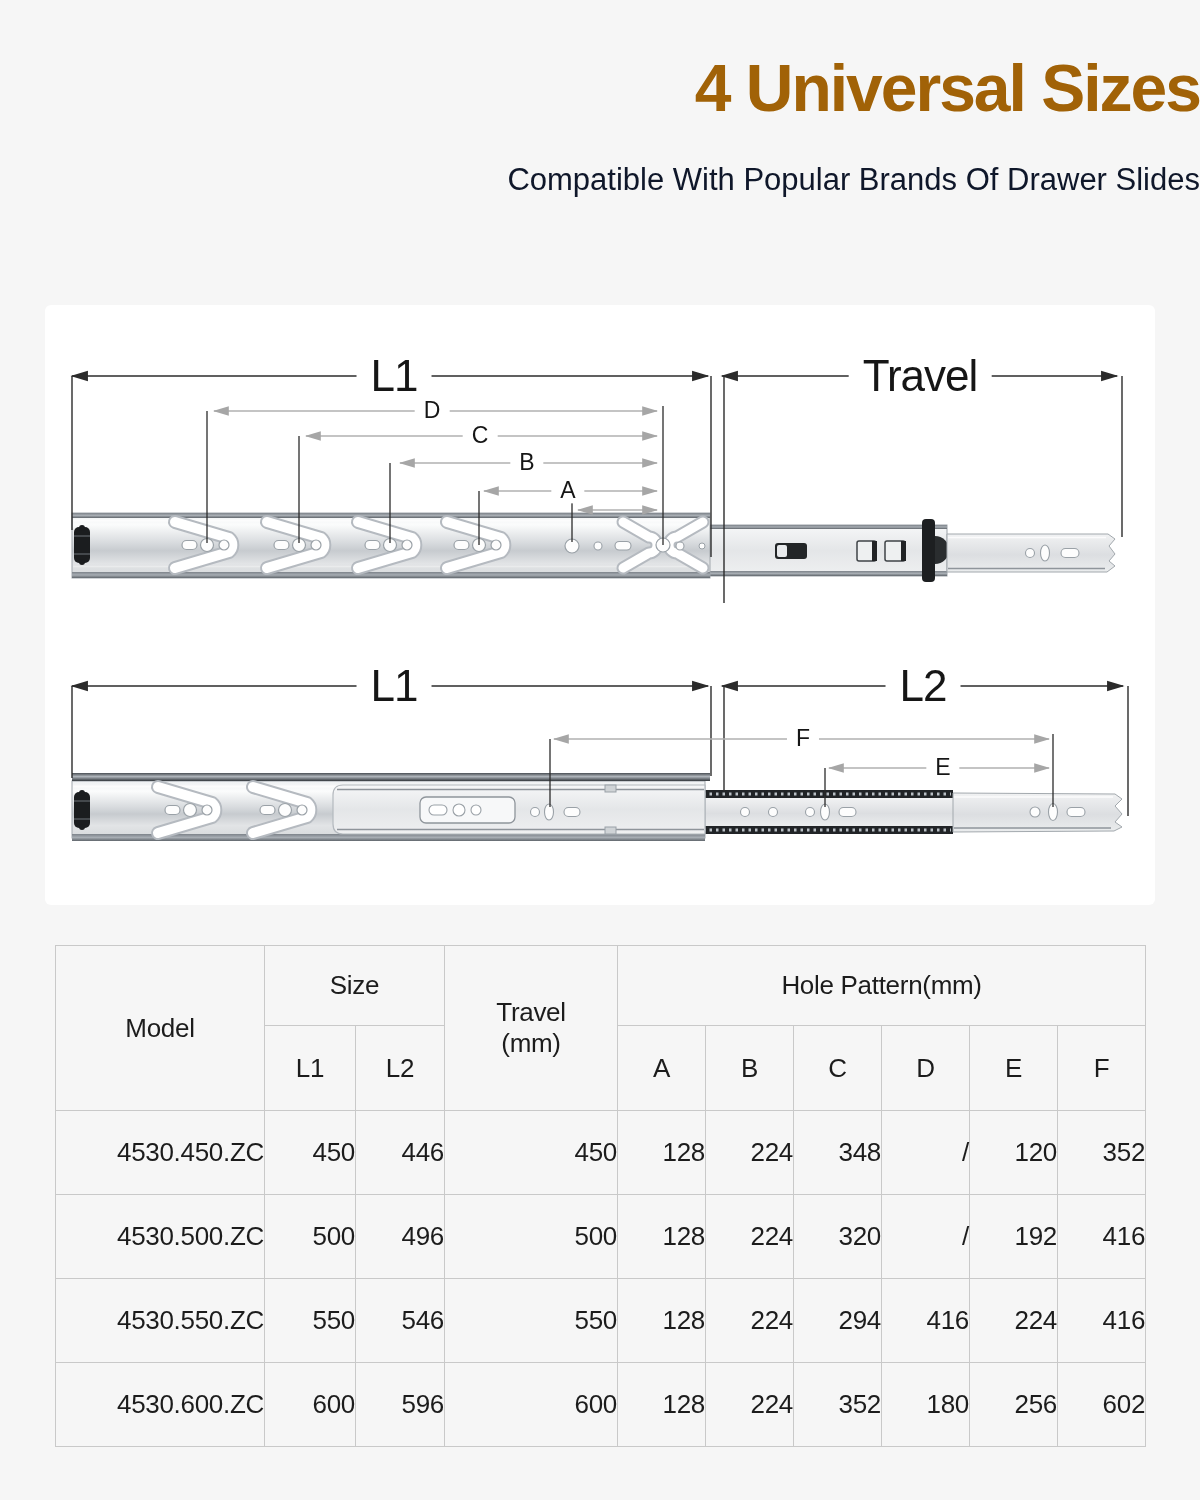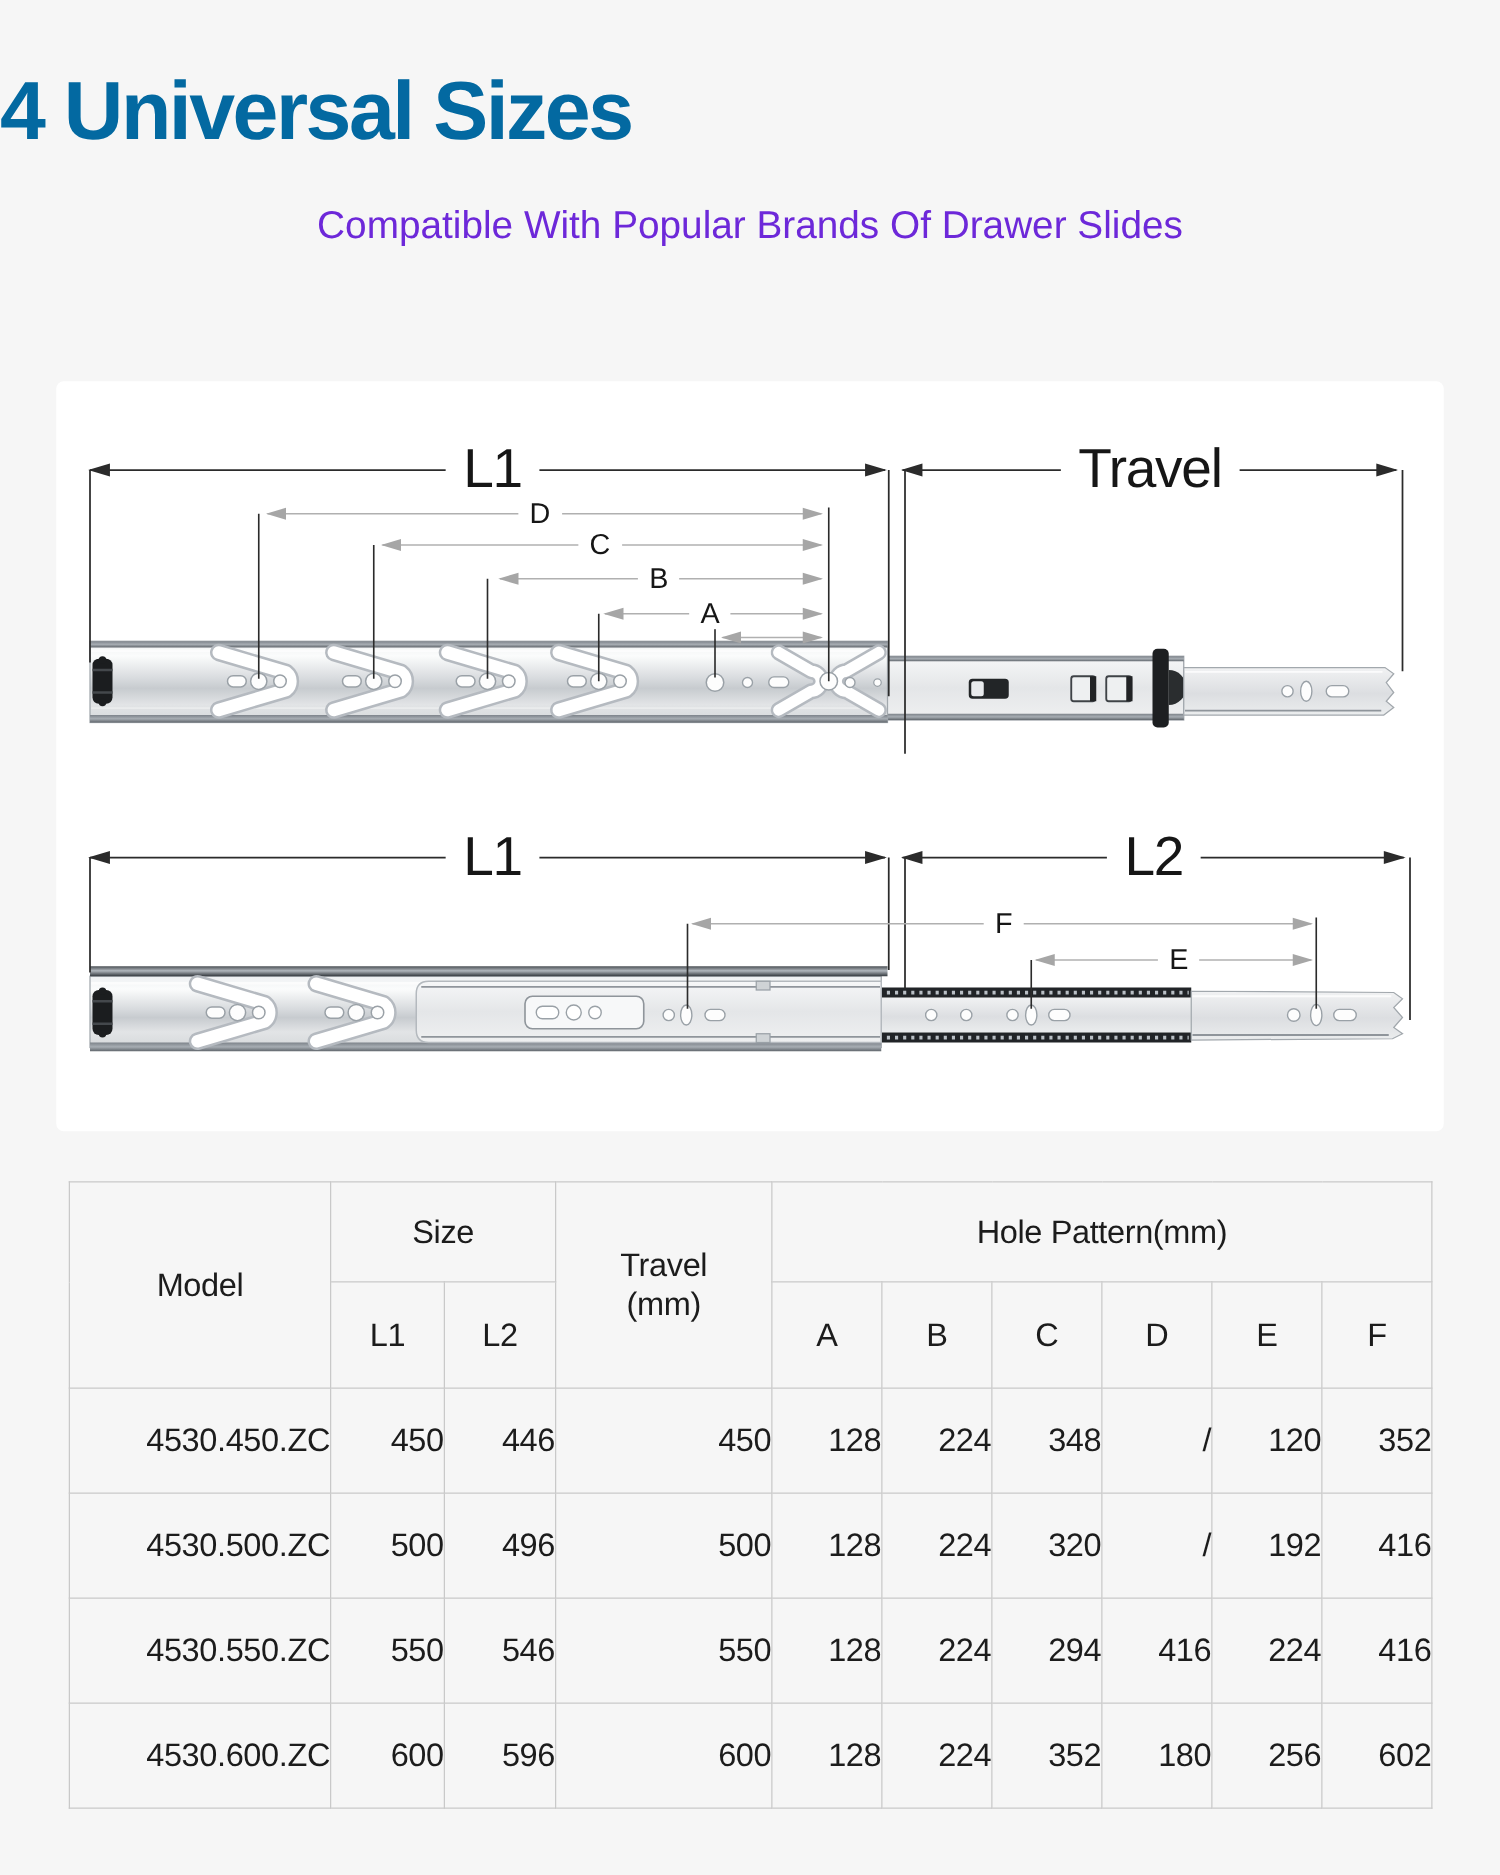--- a/index.html
+++ b/index.html
@@ -1,21 +1,21 @@
 <!DOCTYPE html>
 <html><head>
 <meta charset="utf-8">
 <style>
   html,body{margin:0;padding:0;}
   body{width:1200px;height:1500px;background:#f6f6f6;font-family:"Liberation Sans",sans-serif;color:#1c1c1c;}
   .page{position:relative;width:1200px;height:1500px;overflow:hidden;}
-  .title{position:absolute;top:50px;left:0;width:100%;margin:0;text-align:left;
-         font-size:66px;font-weight:800;letter-spacing:-2px;color:#0369a1;}
-  .subtitle{position:absolute;top:162px;left:0;width:100%;text-align:center;
-         font-size:31px;font-weight:400;color:#6d28d9;}
+  .title{position:absolute;top:50px;left:0;width:100%;margin:0;text-align:right;
+         font-size:66px;font-weight:800;letter-spacing:-2px;color:#a16207;}
+  .subtitle{position:absolute;top:162px;left:0;width:100%;text-align:right;
+         font-size:31px;font-weight:400;color:#0f172a;}
   .panel{position:absolute;left:45px;top:305px;width:1110px;height:600px;background:#ffffff;border-radius:6px;}
   .panel svg{position:absolute;left:0;}
   #diag1{top:0;}
   #diag2{top:345px;}
   .dim-label{position:absolute;transform:translate(-50%,-50%);background:#ffffff;
          padding:0 9px;font-size:23px;color:#161616;white-space:nowrap;line-height:1.1;}
   .dim-label.big{font-size:44px;padding:0 14px;letter-spacing:-1px;}
   .spec-table{position:absolute;left:55px;top:945px;width:1090px;border-collapse:collapse;table-layout:fixed;}
   .spec-table th,.spec-table td{border:1px solid #c9c9c9;font-weight:400;text-align:center;vertical-align:middle;
          font-size:26px;letter-spacing:-0.3px;color:#1c1c1c;background:transparent;padding:0;}

